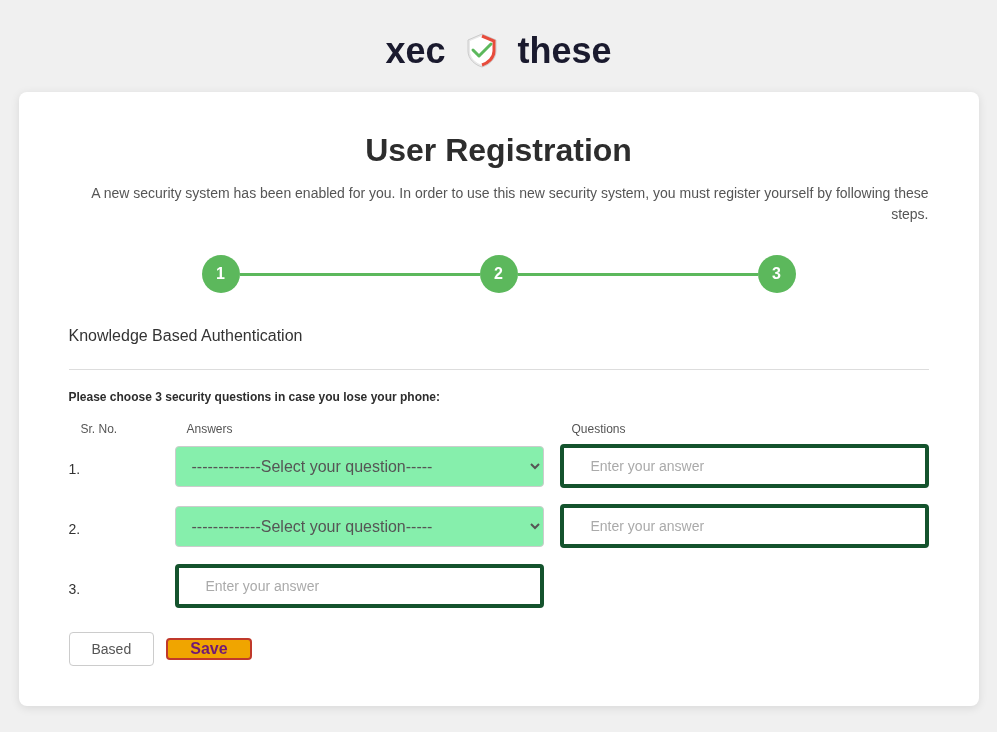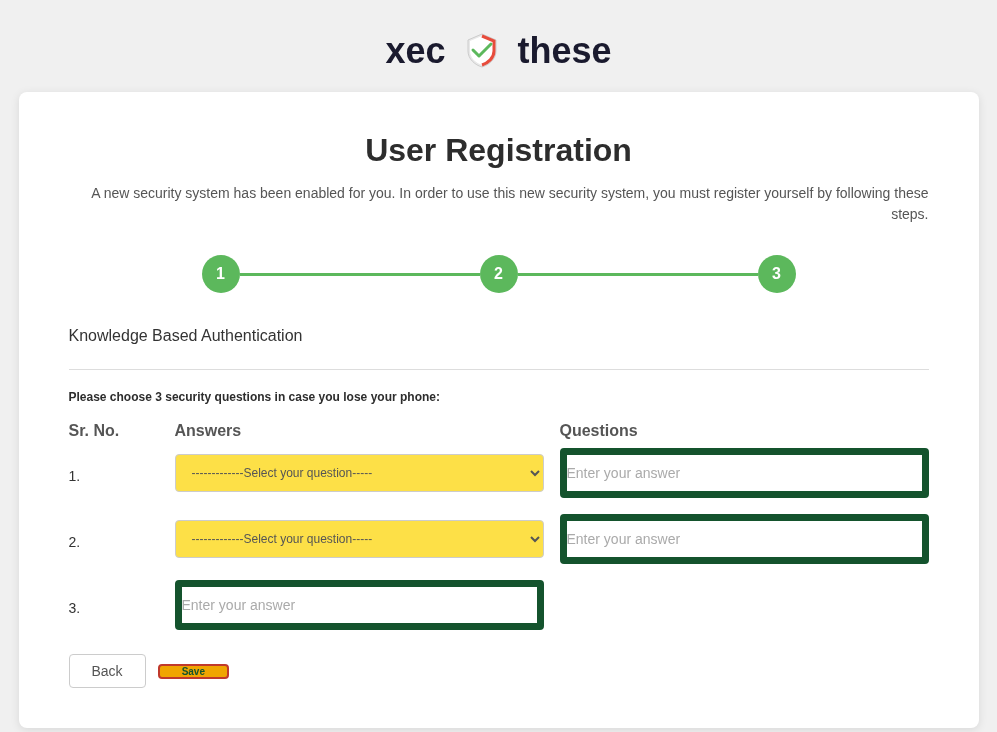--- a/index.html
+++ b/index.html
@@ -118,23 +118,24 @@
     }
 
     .kba-header-row {
       display: grid;
       grid-template-columns: 90px 1fr 1fr;
       gap: 16px;
       margin-bottom: 8px;
     }
 
     .kba-header-cell {
-      font-size: 16px;
-      color: #555;
-      font-weight: bold;
+      font-size: 12px;
+      color: #555;
+      font-weight: normal;
+      margin-left: 12px;
     }
 
     .kba-row {
       display: grid;
       grid-template-columns: 90px 1fr 1fr;
       gap: 16px;
       align-items: center;
       margin-bottom: 16px;
     }
 
@@ -142,31 +143,31 @@
       font-size: 14px;
       color: #333;
       padding-top: 6px;
     }
 
     .kba-select {
       width: 100%;
       padding: 10px 12px;
       border: 1px solid #ccc;
       border-radius: 4px;
-      font-size: 12px;
-      color: #555;
-      background: #fde047;
+      font-size: 16px;
+      color: #555;
+      background: #86efac;
       cursor: pointer;
       appearance: auto;
     }
 
     .kba-input {
       width: 100%;
-      padding: 10px 0;
-      border: 7px solid #14532d;
+      padding: 10px 27px;
+      border: 4px solid #14532d;
       border-radius: 4px;
       font-size: 14px;
       color: #999;
       outline: none;
     }
 
     .kba-input::placeholder {
       color: #aaa;
     }
 
@@ -186,22 +187,22 @@
       font-size: 14px;
       color: #555;
       cursor: pointer;
     }
 
     .btn-save {
       padding: 0 22px;
       background: #f0a500;
       border: 2px solid #c0392b;
       border-radius: 4px;
-      font-size: 10px;
-      color: #14532d;
+      font-size: 16px;
+      color: #701a75;
       font-weight: bold;
       cursor: pointer;
     }
   </style>
 </head>
 <body>
 
 <div class="logo-area">
   <span class="logo-text">
     <span>xec</span>
@@ -258,17 +259,17 @@
     </div>
 
     <div class="kba-row">
       <div class="row-number">3.</div>
       <input class="kba-input" type="text" placeholder="Enter your answer" style="">
     </div>
 
   </div>
 
   <div class="button-row">
-    <button class="btn-back">Back</button>
+    <button class="btn-back">Based</button>
     <button class="btn-save">Save</button>
   </div>
 
 </div>
 
 </body></html>

